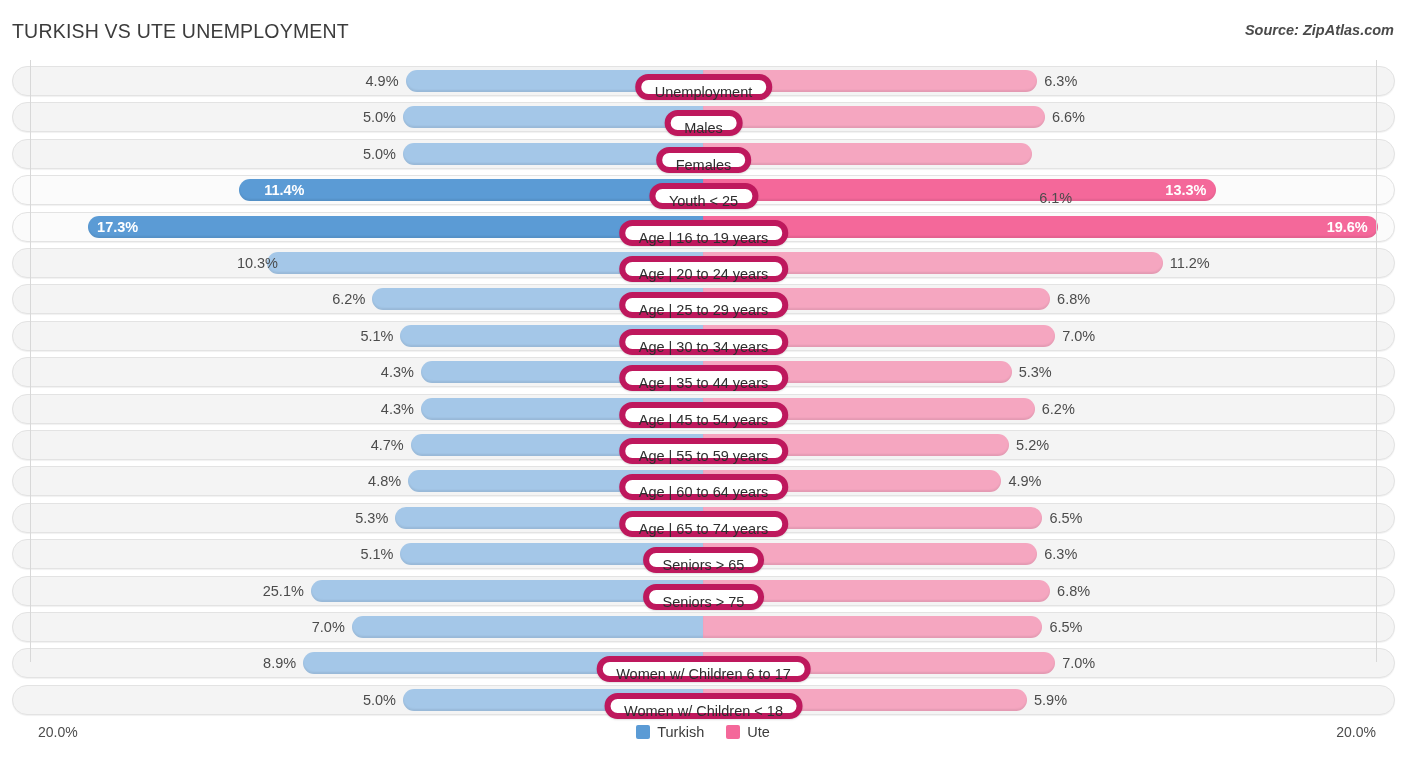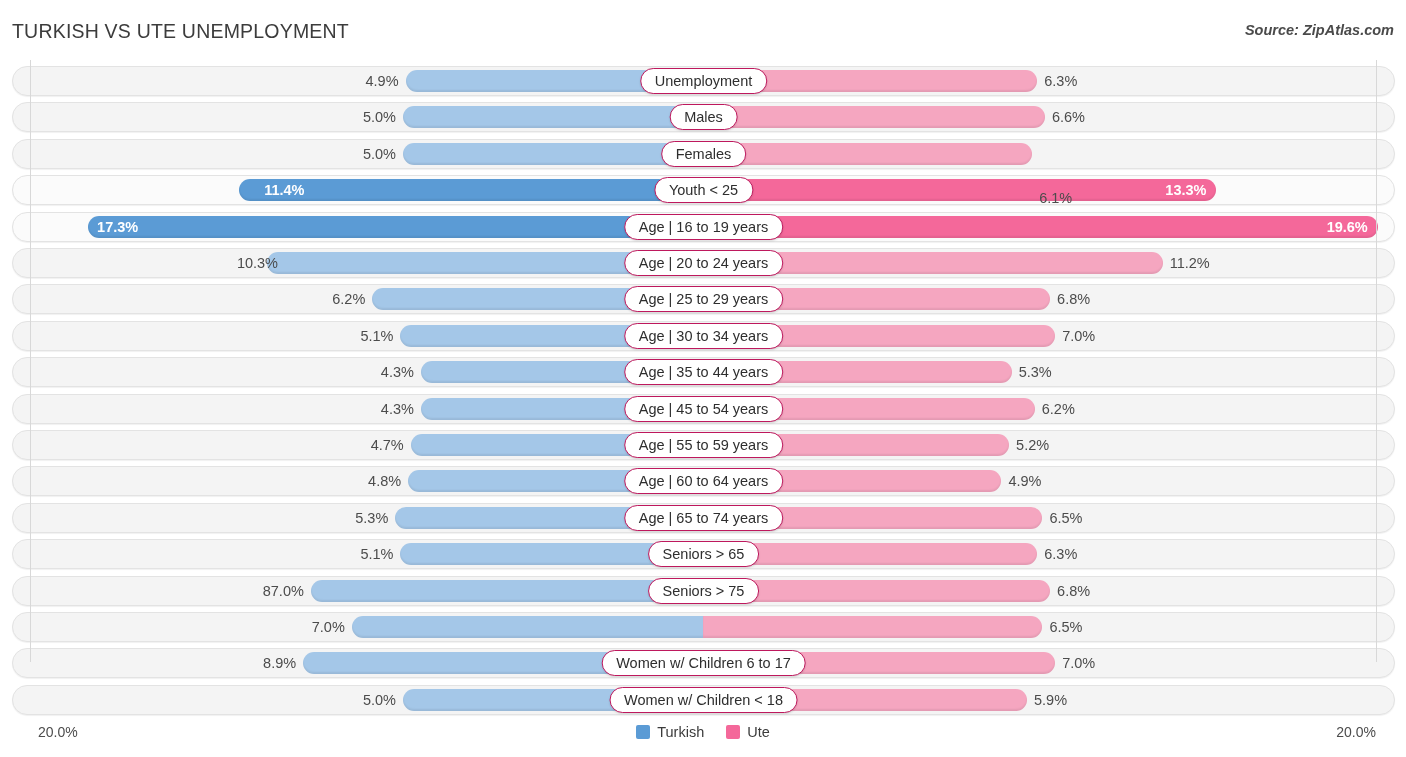--- a/index.html
+++ b/index.html
@@ -121,28 +121,28 @@
   .val-left  { text-align: right; }
   .val-right { text-align: left; }
   .row.hl .val {
     color: #ffffff;
     font-weight: bold;
   }
 
   
   .pill {
     position: absolute;
-    top: 2px;
+    top: 8px;
     left: 50%;
     transform: translateX(-50%);
     height: 26px;
     line-height: 25px;
     padding: 0 14px;
     background: #ffffff;
-    border: 1px solid #be185d;
+    border: 6px solid #be185d;
     border-radius: 13px;
     font-size: 14.5px;
     color: #2e2e2e;
     white-space: nowrap;
     z-index: 5;
     box-shadow: 0 1px 2px rgba(0,0,0,0.13);
   }
 
   
   #footer {
@@ -337,21 +337,21 @@
             <div class="val val-left" style="right: 1001.56px;">5.1%</div>
             <div class="val val-right" style="left: 1032.28px;">6.3%</div>
             <div class="pill">Seniors &gt; 65</div>
           </div>
         </div>
         <div class="row" style="top: 515.6px;">
           <div class="row-band"></div>
           <div class="row-inner">
             <div class="bar bar-left" style="width: 393.16px;"></div>
             <div class="bar bar-right" style="width: 347.08px;"></div>
-            <div class="val val-left" style="right: 1091.16px;">87.0%</div>
+            <div class="val val-left" style="right: 1091.16px;">25.1%</div>
             <div class="val val-right" style="left: 1045.08px;">6.8%</div>
             <div class="pill">Seniors &gt; 75</div>
           </div>
         </div>
         <div class="row" style="top: 552px;">
           <div class="row-band"></div>
           <div class="row-inner">
             <div class="bar bar-left" style="width: 352.2px;"></div>
             <div class="bar bar-right" style="width: 339.4px;"></div>
             <div class="val val-left" style="right: 1050.2px;">7.0%</div>

